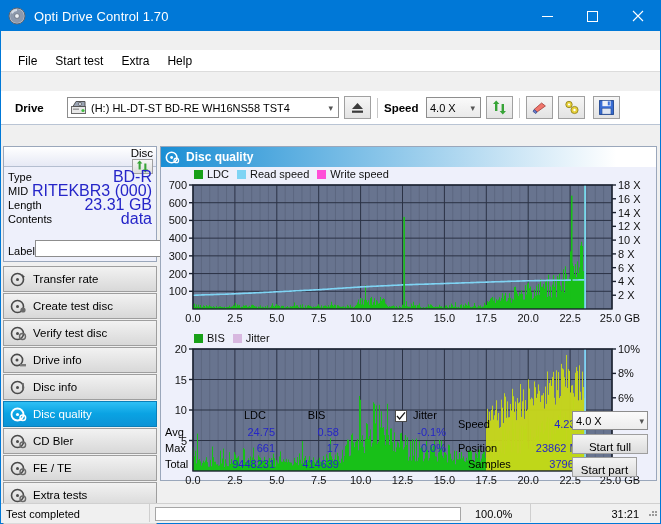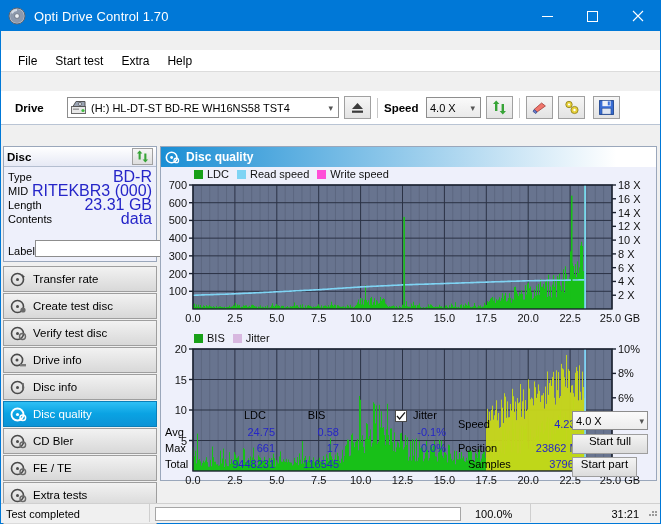--- a/index.html
+++ b/index.html
@@ -68,22 +68,22 @@
   .body { flex:1; display:flex; min-height:0; background:#f0f0f0; }
   .left { width:158px; flex:none; display:flex; flex-direction:column; padding:2px 2px 0 2px;}
   .right { flex:1; min-width:0; padding:2px 3px 0 1px; display:flex; flex-direction:column;}
   
   .grp {
     border:1px solid #9aa7bb; background:#eef0fb;
   }
   .grp-head {
     height:20px; background:linear-gradient(#ffffff,#e6e9f5);
     border-bottom:1px solid #b4bed0;
-    display:flex; align-items:center; padding:0 3px;
-    font-weight:bold; font-size:11.5px;
+    display:flex; align-items:flex-end; padding:0 3px;
+    font-weight:normal; font-size:11.5px;flex-direction:column;
   }
   .grp-head .gbtn {
     margin-left:auto; width:21px;height:17px;border:1px solid #a0a0a0;
     background:linear-gradient(#f6f6f6,#dedede); display:flex;align-items:center;justify-content:center;
   }
   .grp-body { padding:3px 4px 4px 4px; }
   .row { display:flex; align-items:center; height:14px; }
   .row .k { color:#000; font-size:11px; }
   .row .v { margin-left:auto; color:#2525c8; font-size:16px; }
   .labelrow { display:flex; align-items:flex-end; margin-top:12px; }
@@ -124,21 +124,21 @@
   .chart { position:absolute; left:0; right:0; }
   .legend { position:absolute; display:flex; align-items:center; gap:4px; font-size:11px; color:#111; z-index:4;}
   .legend .sw { width:9px;height:9px;display:inline-block;}
   .stats { flex:none; height:72px; position:relative; font-size:11px; }
   .stats .k { color:#000; position:absolute; }
   .stats .v { color:#2525c8; position:absolute; text-align:right;}
   .chk { width:12px;height:12px;border:1px solid #4a4a4a;background:#fff; position:absolute;
          display:flex;align-items:center;justify-content:center; }
   .sbtn {
     position:absolute; border:1px solid #9e9e9e; background:linear-gradient(#f4f4f4,#dcdcdc);
-    display:flex;align-items:flex-start;justify-content:center; font-size:11.5px; color:#000;
+    display:flex;align-items:flex-end;justify-content:center; font-size:11.5px; color:#000;
   }
   .scombo {
     position:absolute; border:1px solid #8d8d8d; background:#fff;
     display:flex;align-items:center; padding:0 3px; font-size:11px;
   }
   
   .statusbar {
     height:20px; flex:none; background:#f0f0f0; border-top:1px solid #d0d0d0;
     display:flex; align-items:flex-start; font-size:11px;
   }
@@ -1524,21 +1524,21 @@
           <span class="k" style="left:4px;top:18px;">Avg</span>
           <span class="k" style="left:4px;top:34px;">Max</span>
           <span class="k" style="left:4px;top:50px;">Total</span>
 
           <span class="v" style="left:54px;top:18px;width:60px;">24.75</span>
           <span class="v" style="left:54px;top:34px;width:60px;">661</span>
           <span class="v" style="left:54px;top:50px;width:60px;">9448231</span>
 
           <span class="v" style="left:118px;top:18px;width:60px;">0.58</span>
           <span class="v" style="left:118px;top:34px;width:60px;">17</span>
-          <span class="v" style="left:118px;top:50px;width:60px;">116545</span>
+          <span class="v" style="left:118px;top:50px;width:60px;">414639</span>
 
           <span class="chk" style="left:234px;top:2px;">
             <svg width="10" height="10" viewBox="0 0 10 10">
                 <path d="M1 5 L3.6 8 L9 1.4" stroke="#1a1a1a" stroke-width="1.3" fill="none"></path>
               </svg>
           </span>
           <span class="k" style="left:252px;top:1px;">Jitter</span>
           <span class="v" style="left:225px;top:18px;width:60px;">-0.1%</span>
           <span class="v" style="left:225px;top:34px;width:60px;">0.0%</span>
 

